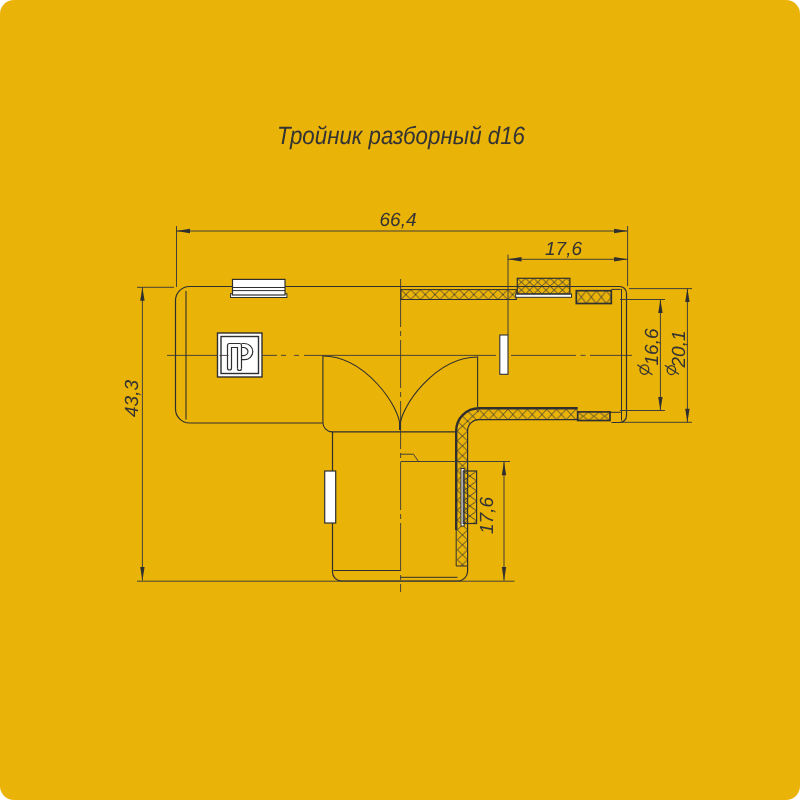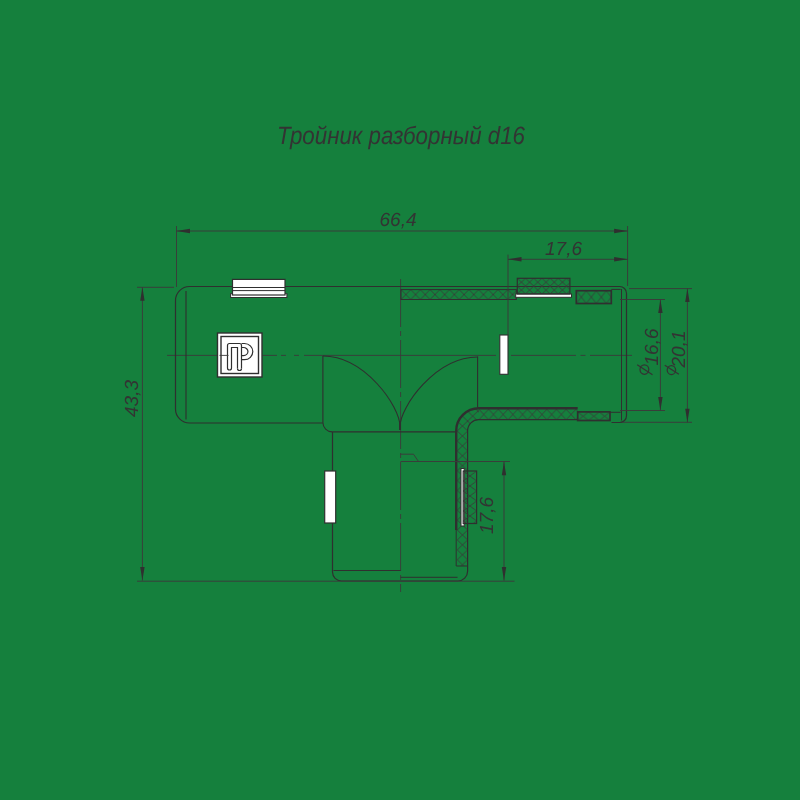--- a/index.html
+++ b/index.html
@@ -1,16 +1,16 @@
 <!DOCTYPE html>
 <html><head>
 <meta charset="utf-8">
 <style>
 html,body{margin:0;padding:0;background:#ffffff;}
-#page{width:800px;height:800px;position:relative;background:#15803d;overflow:hidden;}
+#page{width:800px;height:800px;position:relative;background:#eab308;overflow:hidden;border-radius:14px;}
 text{font-family:"Liberation Sans",sans-serif;font-style:italic;fill:#333333;text-rendering:geometricPrecision;}
 </style>
 </head>
 <body>
 <div id="page">
 <svg width="800" height="800" viewBox="0 0 800 800" xmlns="http://www.w3.org/2000/svg">
 <defs>
 <pattern id="xhT" width="9.7" height="9.9" patternUnits="userSpaceOnUse" patternTransform="translate(401,289.6)">
 <path d="M0,0 L9.7,9.9 M9.7,0 L0,9.9" stroke="#383838" stroke-width="0.85" fill="none"></path>
 </pattern>

